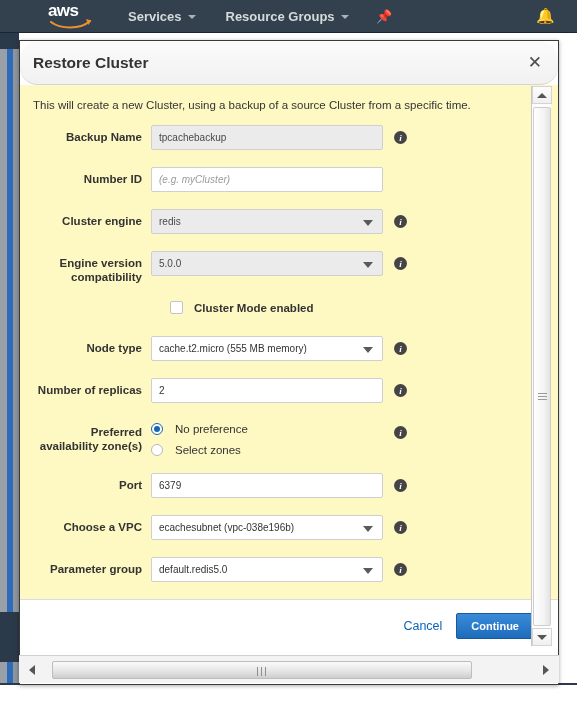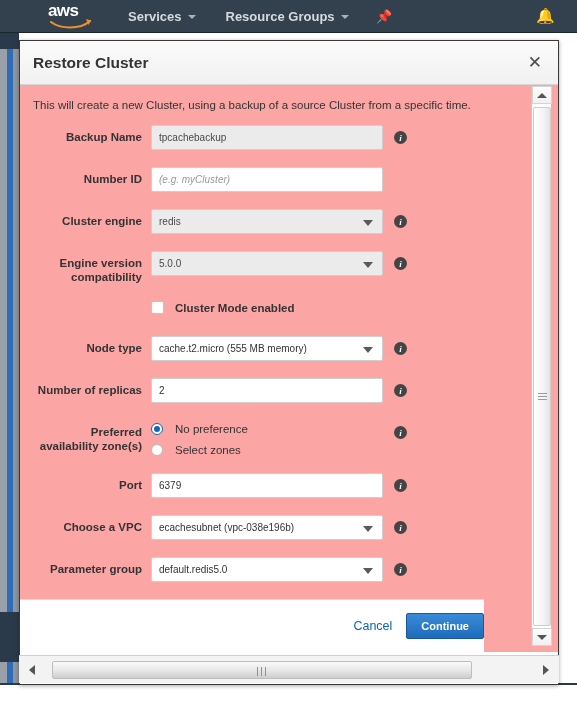--- a/index.html
+++ b/index.html
@@ -78,28 +78,29 @@
     border: 1px solid #3a3a3a;
     box-shadow: 0 1px 4px rgba(0,0,0,0.35);
     overflow: hidden;
   }
   #modal-header {
     height: 44px;
     background: linear-gradient(to bottom, #fbfbfb, #f1f1f1);
     border-bottom: 1px solid #d5d5d5;
     display: flex; align-items: center; justify-content: space-between;
     padding: 0 16px 0 13px;
+    border-radius: 18px;
   }
   #modal-title { font-size: 15.5px; font-weight: bold; color: #333; }
   #modal-close { font-size: 17px; color: #4d4d4d; cursor: pointer; line-height: 1; }
 
   #modal-body {
     position: relative;
     height: 567px;
-    background: #fca5a5;
+    background: #fef9c3;
     overflow: hidden;
   }
   #intro {
     font-size: 11.5px; color: #333;
     padding: 14px 0 0 13px;
   }
 
   
   #form { padding-top: 14px; }
   .row {
@@ -163,24 +164,24 @@
   }
   .radio.on { border-color: #1166bb; }
   .radio.on::after {
     content: ""; position: absolute; left: 2px; top: 2px;
     width: 6px; height: 6px; border-radius: 50%; background: #1166bb;
   }
   .radio-label { font-size: 11.5px; color: #333; margin-left: 12px; }
 
   
   #modal-footer {
-    position: absolute; left: 0; bottom: 0; width: 464px; height: 53px;
+    position: absolute; left: 0; bottom: 0; width: 540px; height: 53px;
     background: #fff; border-top: 1px solid #dcdcdc;
     display: flex; align-items: center; justify-content: flex-end;
-    padding-right: 0; gap: 14px;
+    padding-right: 26px; gap: 14px;
   }
   #btn-cancel {
     font-size: 12.5px; color: #0a64b7; background: none; border: none;
     cursor: pointer; font-family: "Liberation Sans", sans-serif;
   }
   #btn-continue {
     background: linear-gradient(to bottom, #3a8bd8, #1c6cbb);
     border: 1px solid #19599b; border-radius: 2px;
     color: #fff; font-size: 11px; font-weight: bold;
     padding: 6px 14px; cursor: pointer;
@@ -320,21 +321,21 @@
         </div>
         <div class="ctrl">
           <div class="sel disabled">
             <span>5.0.0</span>
             <span class="caret"></span>
           </div>
         </div>
         <span class="info">i</span>
       </div>
 
-      <div class="row" style="margin-bottom:22px;">
+      <div class="row" style="margin-bottom:22px;padding-left:19px;">
         <div class="lbl"></div>
         <div class="ctrl cb-row">
           <span class="cbox"></span>
           <span class="cb-label">Cluster Mode enabled</span>
         </div>
       </div>
 
       <div class="row">
         <div class="lbl">Node type</div>
         <div class="ctrl">

